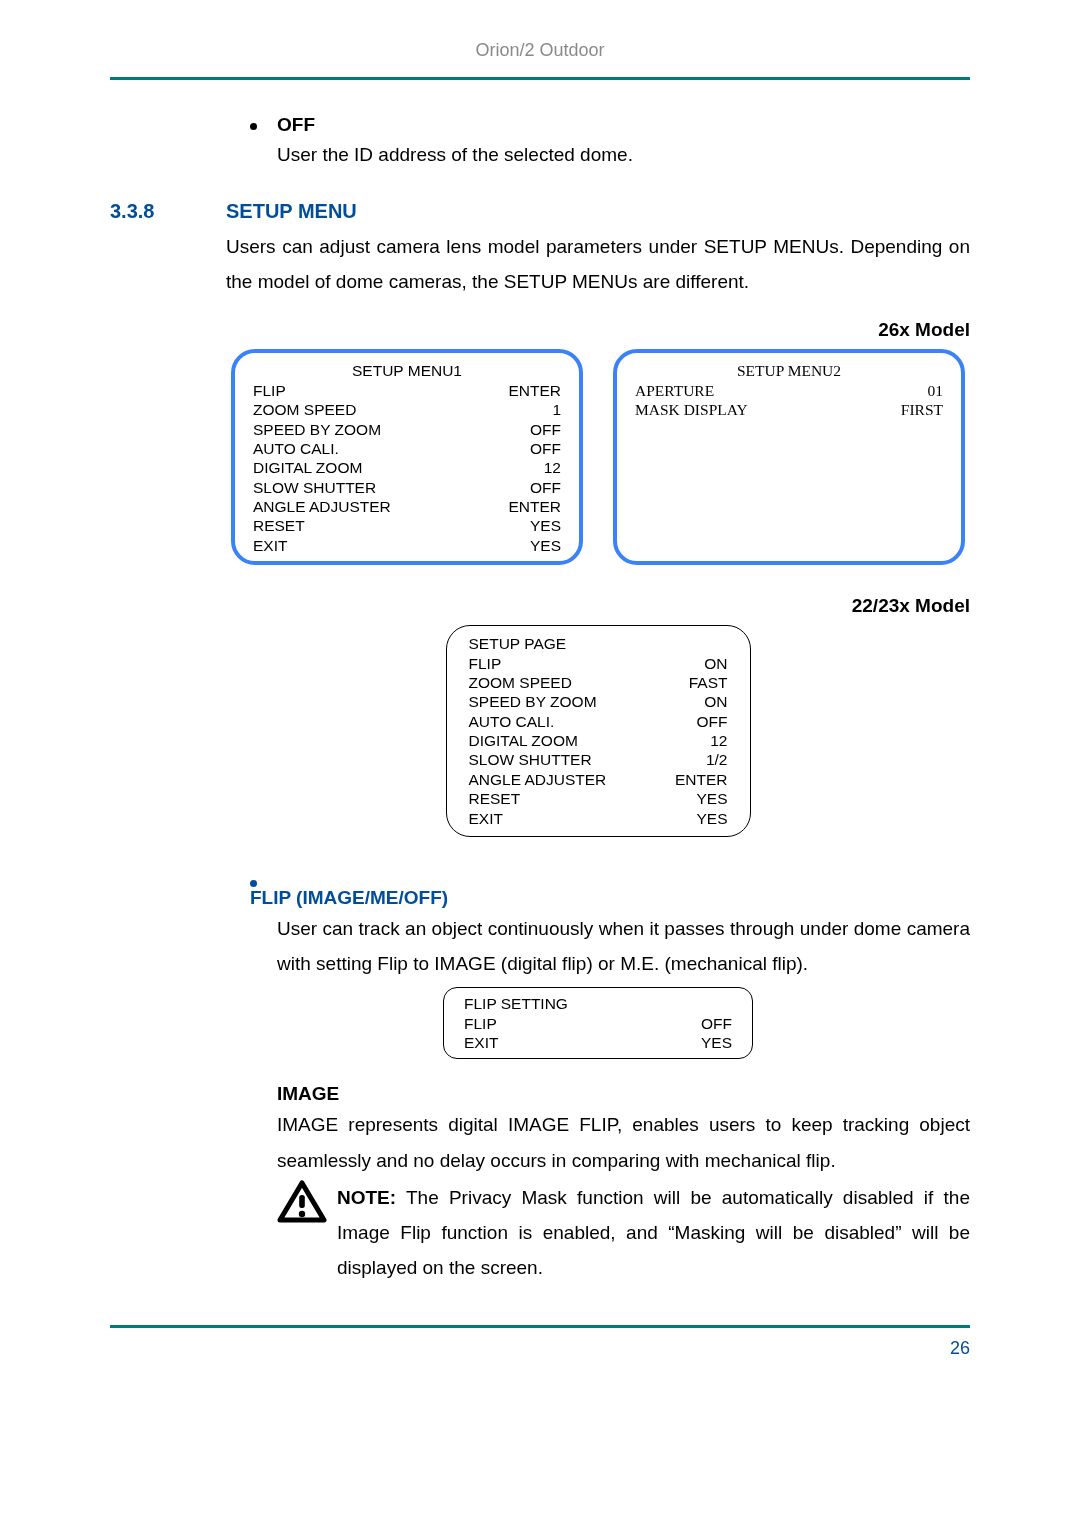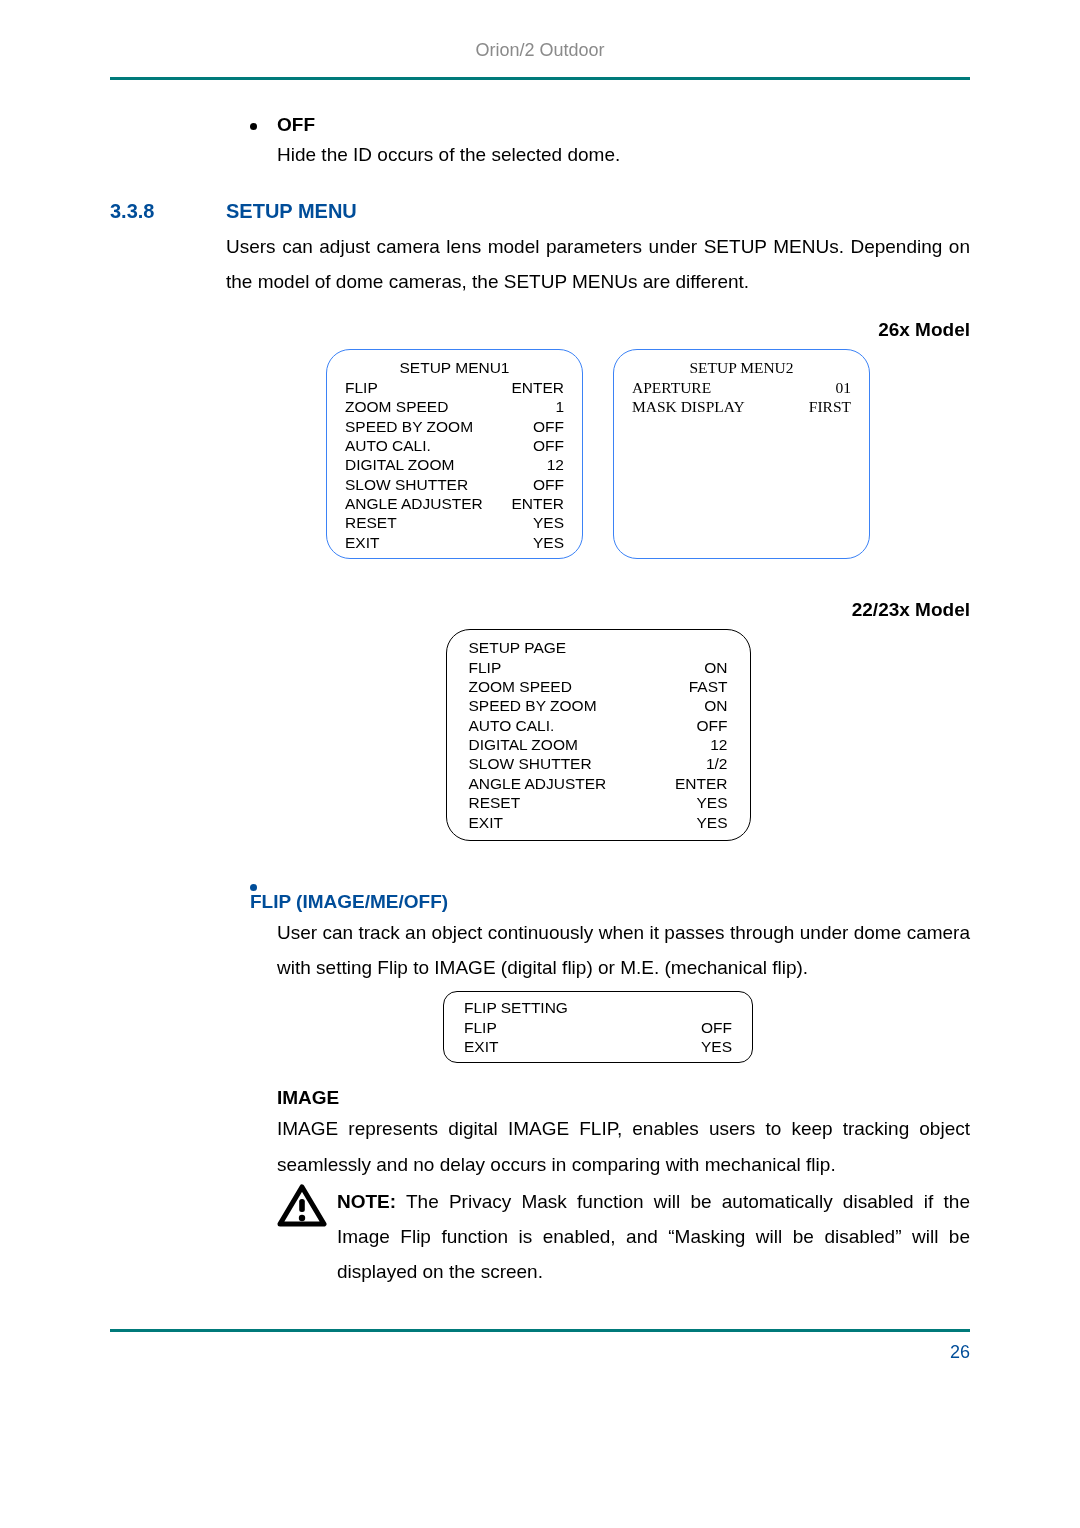--- a/index.html
+++ b/index.html
@@ -86,26 +86,26 @@
     margin-top: 20px;
     margin-bottom: 8px;
   }
   .menu-row {
     display: flex;
     justify-content: center;
     gap: 30px;
     margin-left: 116px;
   }
   .menu-box {
-    border: 1px solid #3b82f6;
+    border: 4px solid #3b82f6;
     border-radius: 24px;
     padding: 8px 18px 6px 18px;
     font-size: 15.5px;
     line-height: 1.25;
-    width: 257px;
+    width: 352px;
     box-sizing: border-box;
     font-family: Arial, Helvetica, sans-serif;
   }
   .menu-box .mtitle {
     text-align: center;
     margin-bottom: 0px;
   }
   .menu-line {
     display: flex;
     justify-content: space-between;
@@ -191,21 +191,21 @@
 <div class="page">
   <div class="header-title">Orion/2 Outdoor</div>
   <div class="header-line"></div>
 
   <div class="content">
 
     <div class="bullet-row">
       <div class="bullet-dot"></div>
       <div class="bullet-label-bold">OFF</div>
     </div>
-    <div class="indent-text body-text">Hide the ID occurs of the selected dome.</div>
+    <div class="indent-text body-text">User the ID address of the selected dome.</div>
 
     <div class="section-row">
       <div class="section-num">3.3.8</div>
       <div class="section-title">SETUP MENU</div>
     </div>
     <div class="section-body">Users can adjust camera lens model parameters under SETUP MENUs. Depending on the model of dome cameras, the SETUP MENUs are different.</div>
 
     <div class="mid-center">
       <div class="model-title">26x Model</div>
     </div>
@@ -257,21 +257,21 @@
             <span>01</span>
           </div>
         <div class="menu-line">
             <span>MASK DISPLAY</span>
             <span>FIRST</span>
           </div>
       </div>
     </div>
 
     <div class="mid-center">
-      <div class="model-title" style="margin-top:40px;">22/23x Model</div>
+      <div class="model-title" style="margin-top:30px;">22/23x Model</div>
     </div>
 
     <div style="margin-left:116px;">
       <div class="menu-box-single">
         <div class="mtitle">SETUP PAGE</div>
         <div class="menu-line">
             <span>FLIP</span>
             <span>ON</span>
           </div>
         <div class="menu-line">

